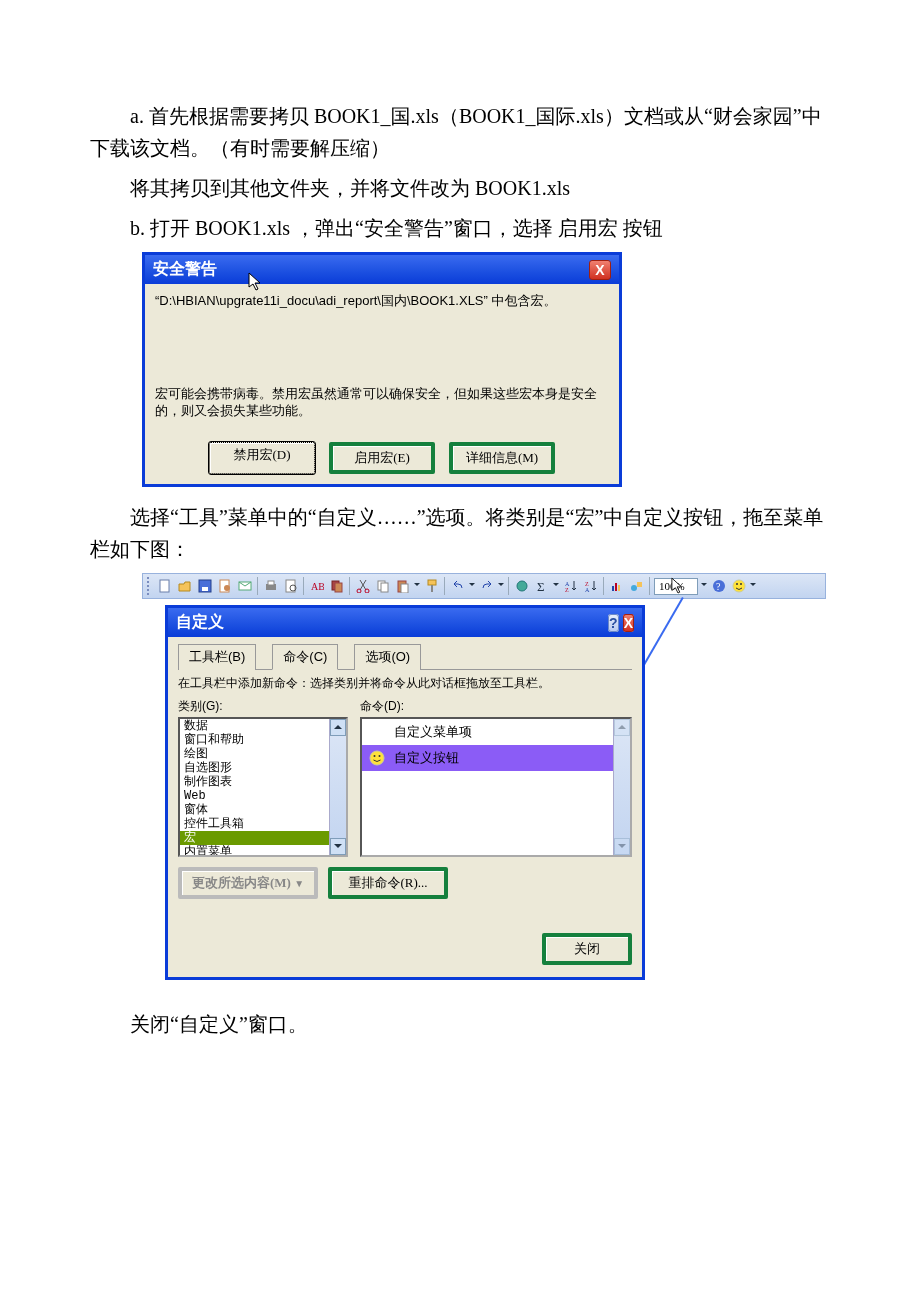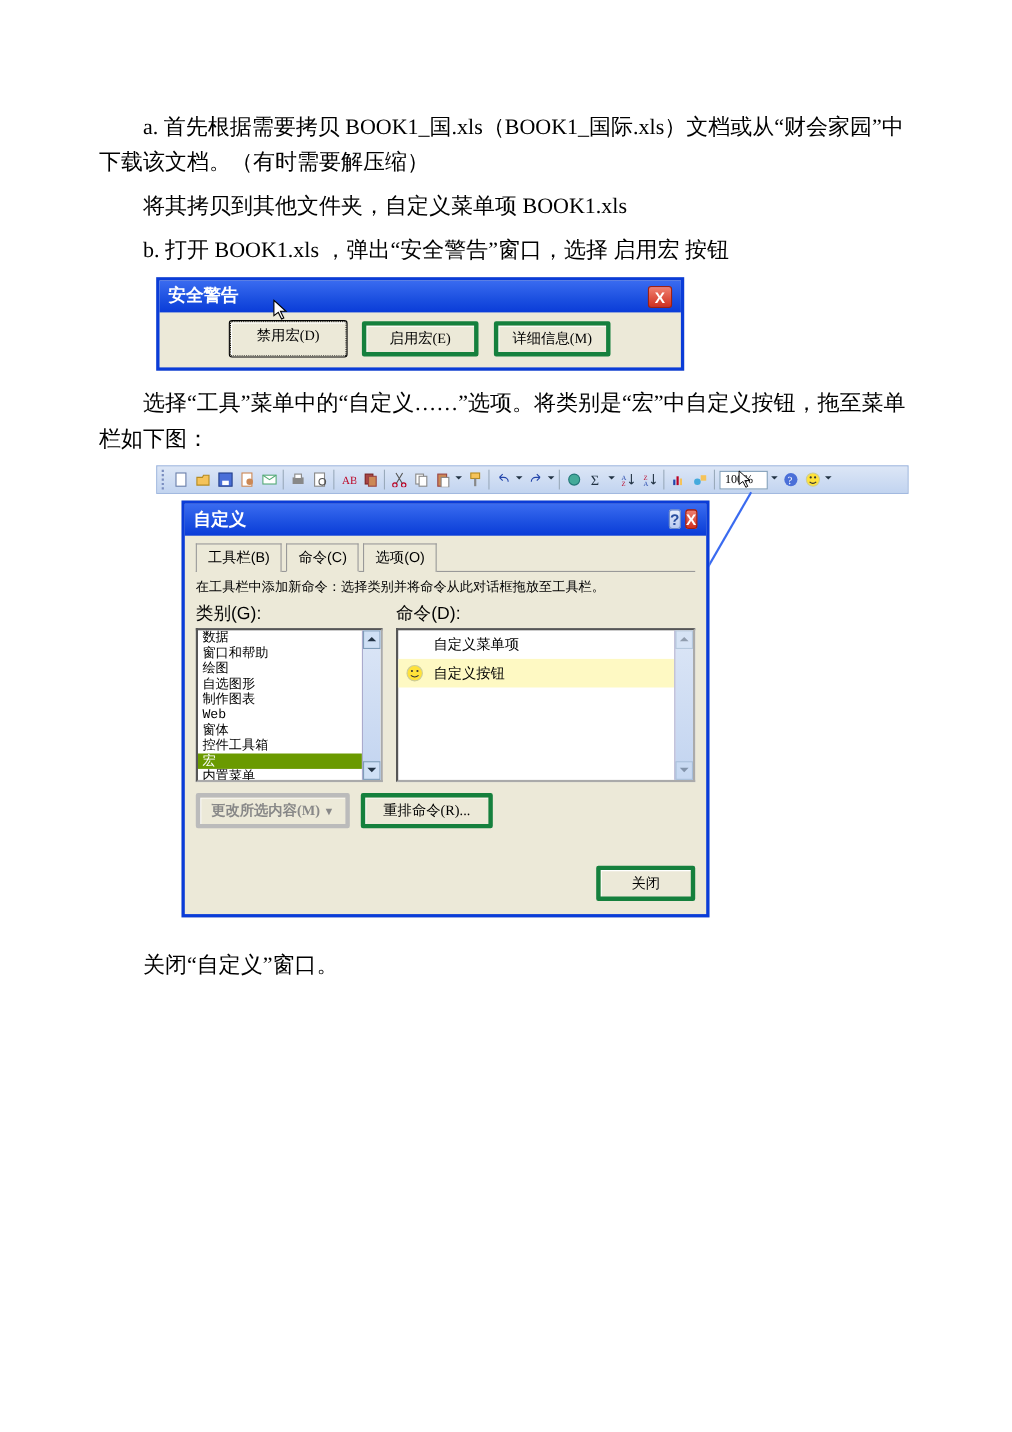--- a/index.html
+++ b/index.html
@@ -152,34 +152,34 @@
     border-radius: 3px;
     color: #2a4fa0;
     font-weight: bold;
     font-size: 14px;
     text-align: center;
     line-height: 18px;
     margin-right: 4px;
     font-family: Arial;
   }
   .dlg2-body { padding: 6px 10px 12px 10px; font-size: 13px; color:#000; }
-  .tabs { display:flex; gap:4px; border-bottom:1px solid #999; margin-bottom:6px; }
+  .tabs { display:flex; gap:16px; border-bottom:1px solid #999; margin-bottom:6px; }
   .tab {
     padding: 3px 10px;
     border: 1px solid #999;
     border-bottom: none;
     background: #ece9d8;
     font-size: 13px;
     position: relative;
     top: 1px;
   }
   .tab.active { background: #ece9d8; border-bottom: 1px solid #ece9d8; }
   .dlg2-hint { font-size: 12px; line-height: 1.3; margin-bottom: 6px; }
   .dlg2-cols { display:flex; gap: 12px; }
-  .col-label { font-size: 16px; margin-bottom: 2px; display:block; }
+  .col-label { font-size: 12px; margin-bottom: 2px; display:block; }
   .listbox {
     background:#fff; border: 2px inset #aaa;
     height: 140px; overflow:hidden;
     font-size: 12px;
     display:flex;
     font-family:Liberation Mono, monospace;
   }
   .listbox .items { flex:1; }
   .listbox .sb {
     width: 17px; background: linear-gradient(#dce6f6,#c2d4f0);
@@ -198,37 +198,41 @@
   .cmdbox { display:flex; gap:0;justify-content:center; }
   .cmdbox .items { flex:1; }
   .cmd-item {
     display:flex; align-items:center; gap:8px;
     padding: 4px 6px; font-size:13px;
   }
   .cmd-item .glyph {
     width:18px; height:16px;
     display:flex; align-items:center; justify-content:center;
   }
-  .cmd-item.sel { background:#fef9c3; }
+  .cmd-item.sel { background:#8b5cf6; }
   .row-btns { display:flex; gap:10px; margin-top:10px; }
   .winbtn.disabled { color:#888; border-color:#bbb; }
   .footer-btn { display:flex; justify-content:flex-end; margin-top:34px; }
 </style>
 </head>
 <body>
 
 <p class="para">a. 首先根据需要拷贝 BOOK1_国.xls（BOOK1_国际.xls）文档或从“财会家园”中下载该文档。（有时需要解压缩）</p>
-<p class="para">将其拷贝到其他文件夹，自定义菜单项 BOOK1.xls</p>
+<p class="para">将其拷贝到其他文件夹，并将文件改为 BOOK1.xls</p>
 <p class="para">b. 打开 BOOK1.xls ，弹出“安全警告”窗口，选择 启用宏 按钮</p>
 
 <div class="dlg1-wrap">
   <div class="dlg1">
     <div class="dlg1-title">
       <span>安全警告</span>
       <span class="close-btn">X</span>
+    </div>
+    <div class="dlg1-body">
+      <div class="dlg1-msg">“D:\HBIAN\upgrate11i_docu\adi_report\国内\BOOK1.XLS” 中包含宏。</div>
+      <div class="dlg1-msg">宏可能会携带病毒。禁用宏虽然通常可以确保安全，但如果这些宏本身是安全的，则又会损失某些功能。</div>
     </div>
     <div class="dlg1-btns">
       <div class="winbtn default">禁用宏(D)</div>
       <div class="winbtn">启用宏(E)</div>
       <div class="winbtn">详细信息(M)</div>
     </div>
   </div>
   <svg class="cursor-arrow" viewBox="0 0 16 20">
     <path d="M1 1 L1 15 L5 12 L8 18 L10 17 L7 11 L12 11 Z" fill="#fff" stroke="#000" stroke-width="1"></path>
   </svg>

